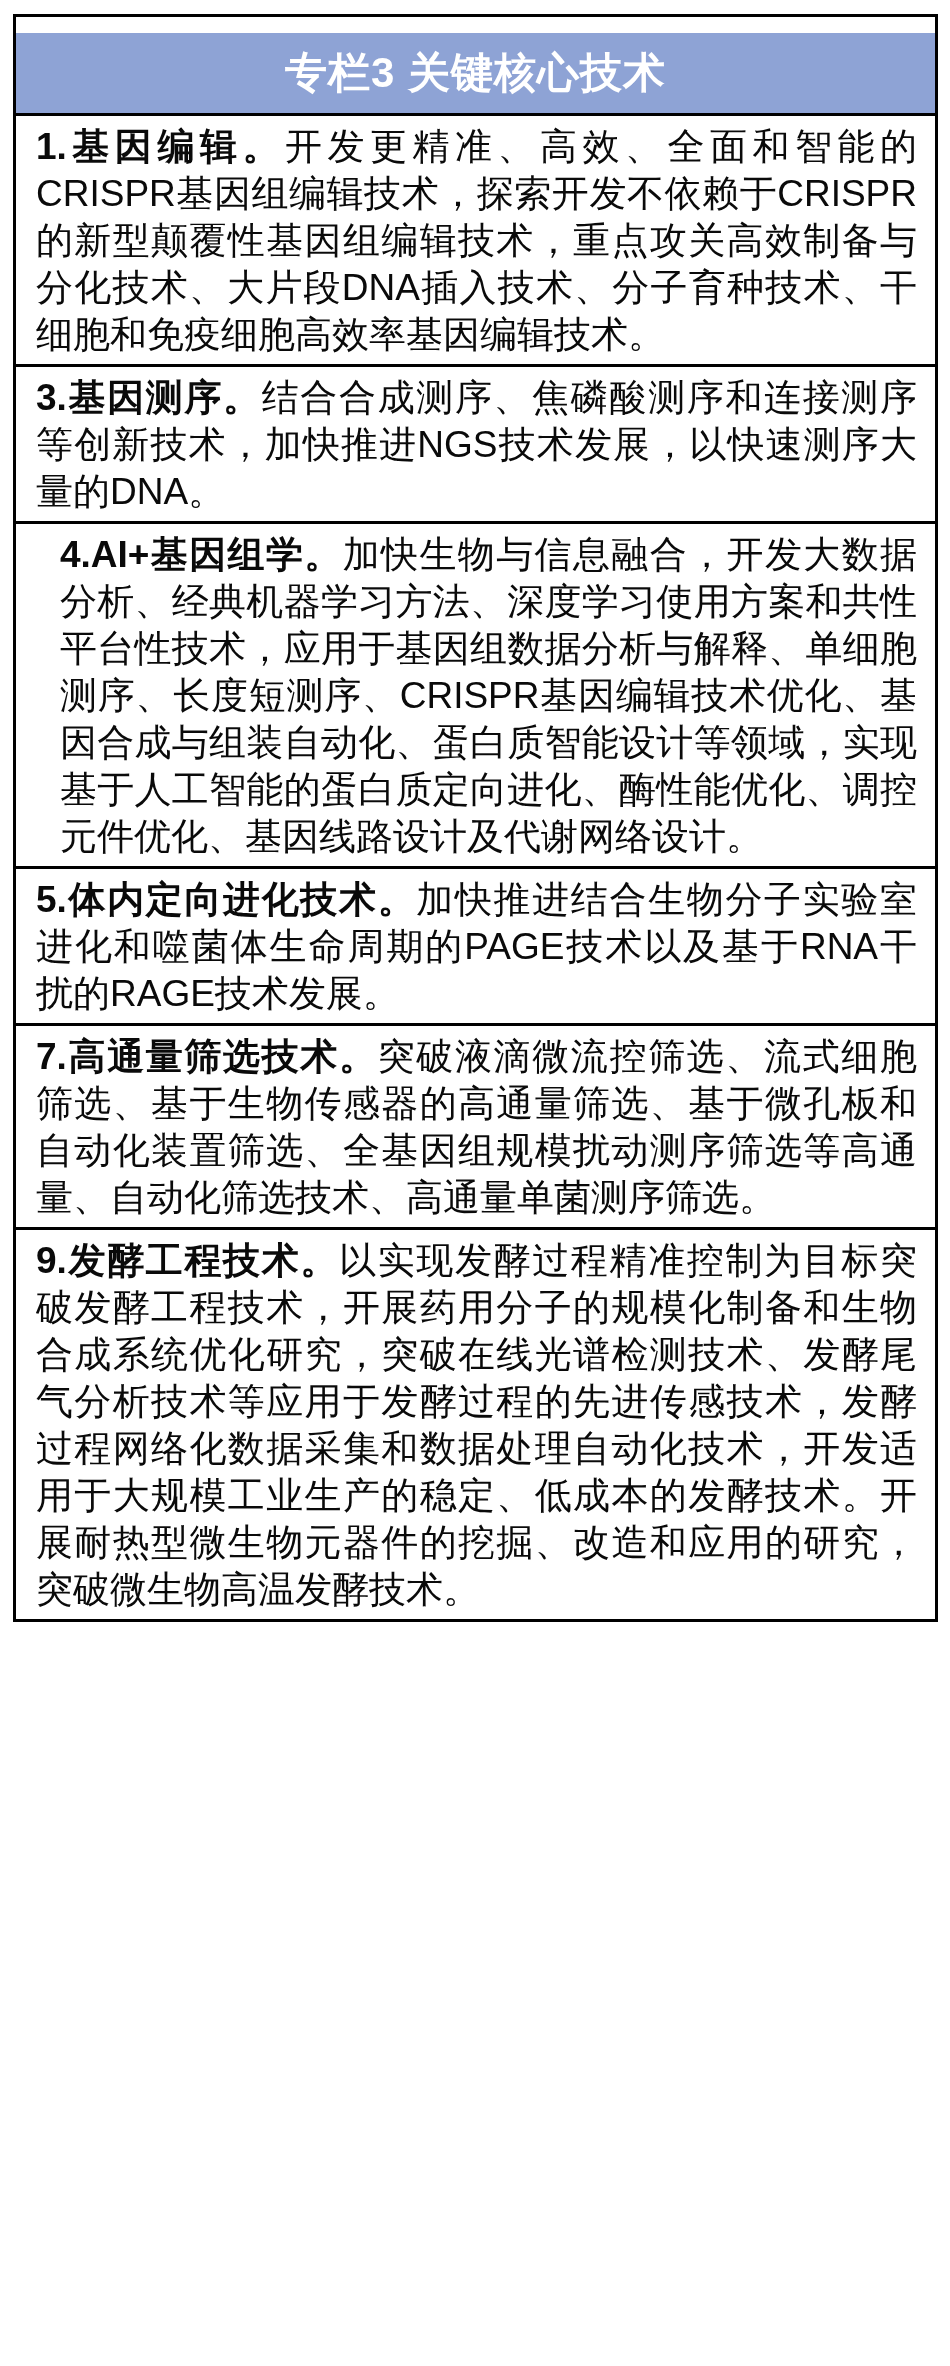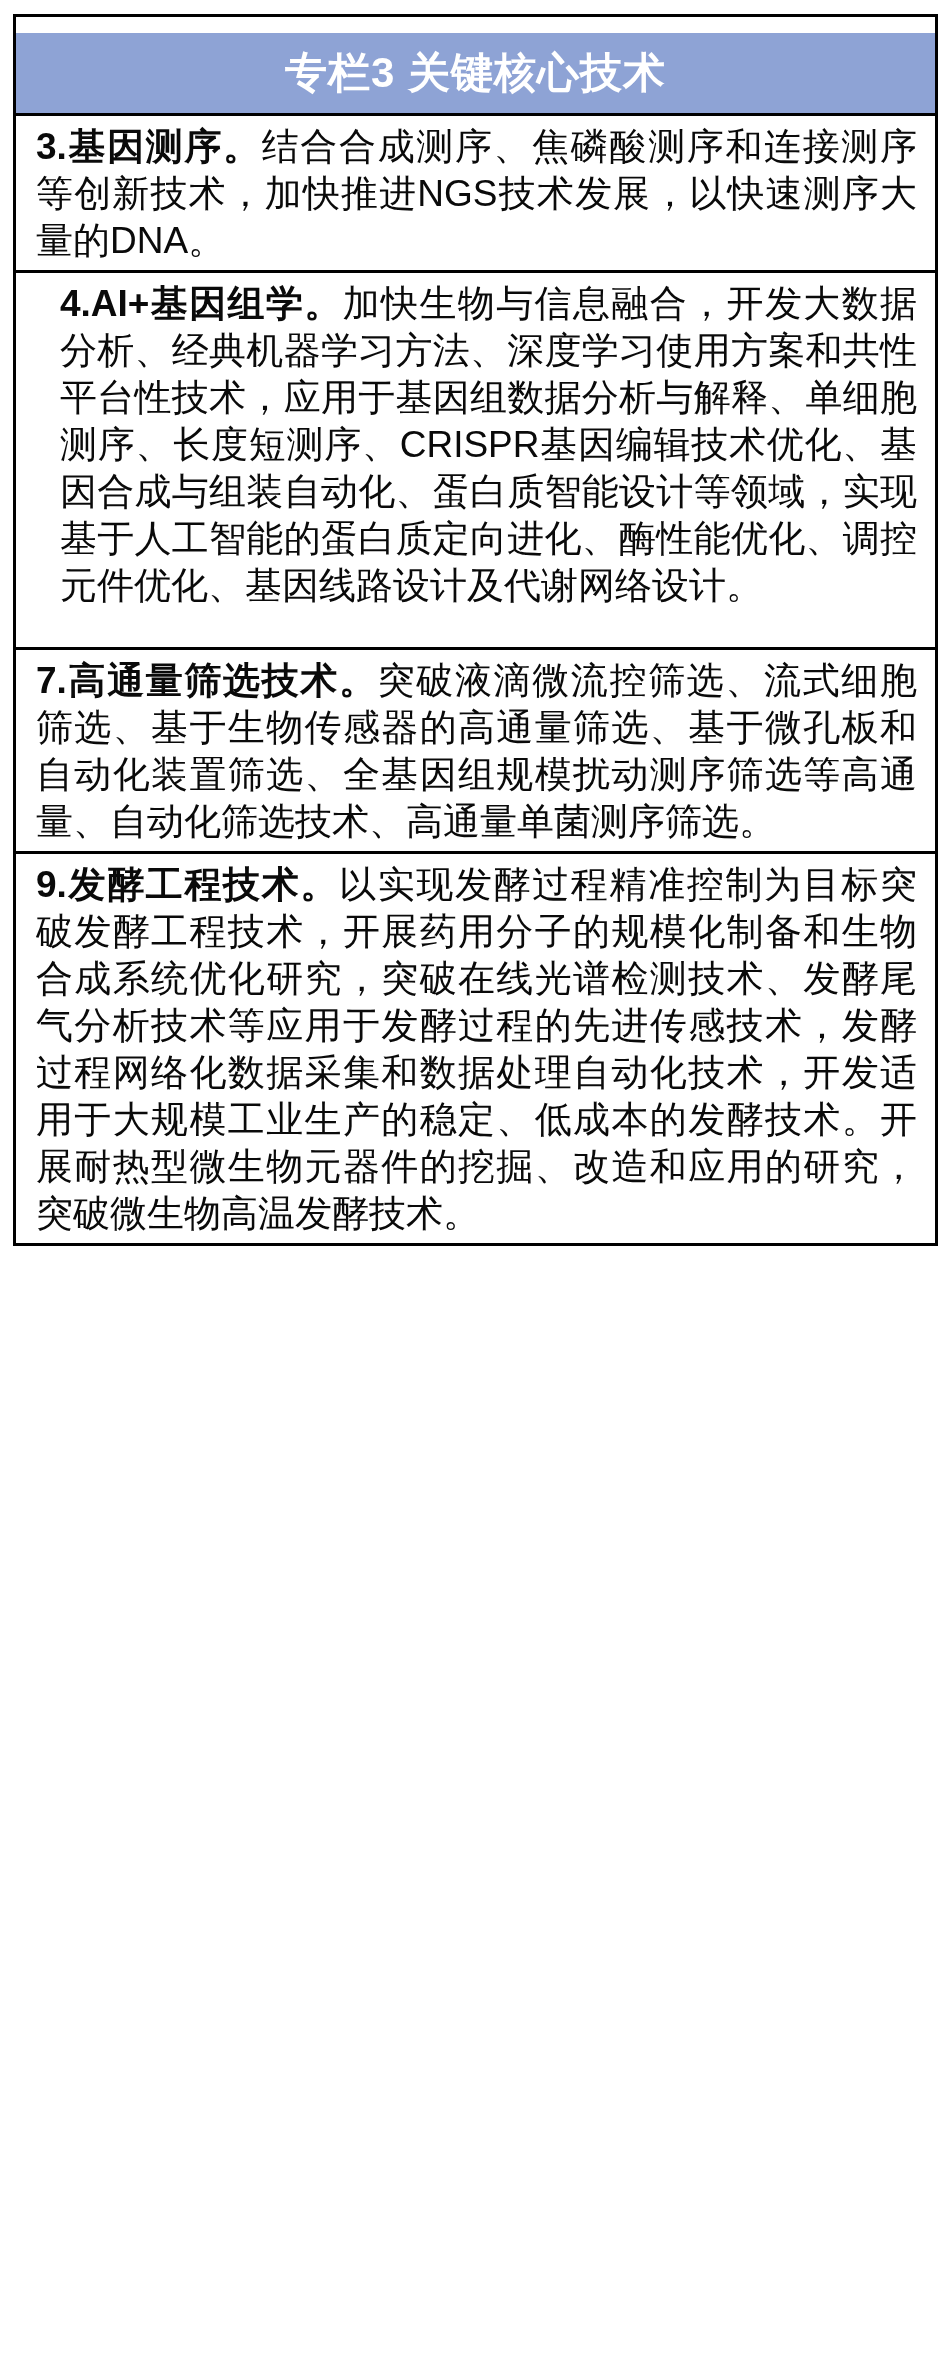--- a/index.html
+++ b/index.html
@@ -47,42 +47,48 @@
   }
   .row .item-label { font-weight: bold; }
   .row .item-body { font-weight: normal; }
   
   .row-1  { min-height: 216px; }
   .row-2  { min-height: 170px; }
   .row-3  { min-height: 115px; }
   .row-4  { min-height: 310px; padding-left: 44px; }
   .row-5  { min-height: 135px; }
   .row-6  { min-height: 312px; }
-  .row-7  { min-height: 180px; margin-top: 32px; }
+  .row-7  { min-height: 180px; }
   .row-8  { min-height: 240px; }
   .row-9  { min-height: 310px; }
 </style>
 </head>
 <body>
 
 <div class="page">
   <div class="panel">
 
     <div class="panel-header">专栏3 关键核心技术</div>
 
+    <div class="row row-1">
+      <span class="item-label">1.基因编辑。</span><span class="item-body">开发更精准、高效、全面和智能的CRISPR基因组编辑技术，探索开发不依赖于CRISPR的新型颠覆性基因组编辑技术，重点攻关高效制备与分化技术、大片段DNA插入技术、分子育种技术、干细胞和免疫细胞高效率基因编辑技术。</span>
+    </div>
 
 
     <div class="row row-3">
       <span class="item-label">3.基因测序。</span><span class="item-body">结合合成测序、焦磷酸测序和连接测序等创新技术，加快推进NGS技术发展，以快速测序大量的DNA。</span>
     </div>
 
     <div class="row row-4">
       <span class="item-label">4.AI+基因组学。</span><span class="item-body">加快生物与信息融合，开发大数据分析、经典机器学习方法、深度学习使用方案和共性平台性技术，应用于基因组数据分析与解释、单细胞测序、长度短测序、CRISPR基因编辑技术优化、基因合成与组装自动化、蛋白质智能设计等领域，实现基于人工智能的蛋白质定向进化、酶性能优化、调控元件优化、基因线路设计及代谢网络设计。</span>
     </div>
 
+    <div class="row row-5">
+      <span class="item-label">5.体内定向进化技术。</span><span class="item-body">加快推进结合生物分子实验室进化和噬菌体生命周期的PAGE技术以及基于RNA干扰的RAGE技术发展。</span>
+    </div>
 
 
     <div class="row row-7">
       <span class="item-label">7.高通量筛选技术。</span><span class="item-body">突破液滴微流控筛选、流式细胞筛选、基于生物传感器的高通量筛选、基于微孔板和自动化装置筛选、全基因组规模扰动测序筛选等高通量、自动化筛选技术、高通量单菌测序筛选。</span>
     </div>
 
 
     <div class="row row-9">
       <span class="item-label">9.发酵工程技术。</span><span class="item-body">以实现发酵过程精准控制为目标突破发酵工程技术，开展药用分子的规模化制备和生物合成系统优化研究，突破在线光谱检测技术、发酵尾气分析技术等应用于发酵过程的先进传感技术，发酵过程网络化数据采集和数据处理自动化技术，开发适用于大规模工业生产的稳定、低成本的发酵技术。开展耐热型微生物元器件的挖掘、改造和应用的研究，突破微生物高温发酵技术。</span>
     </div>

